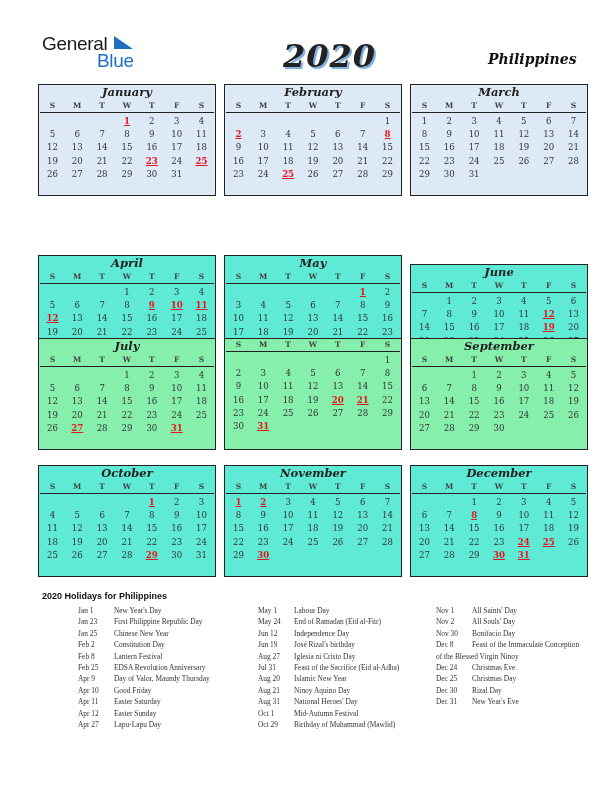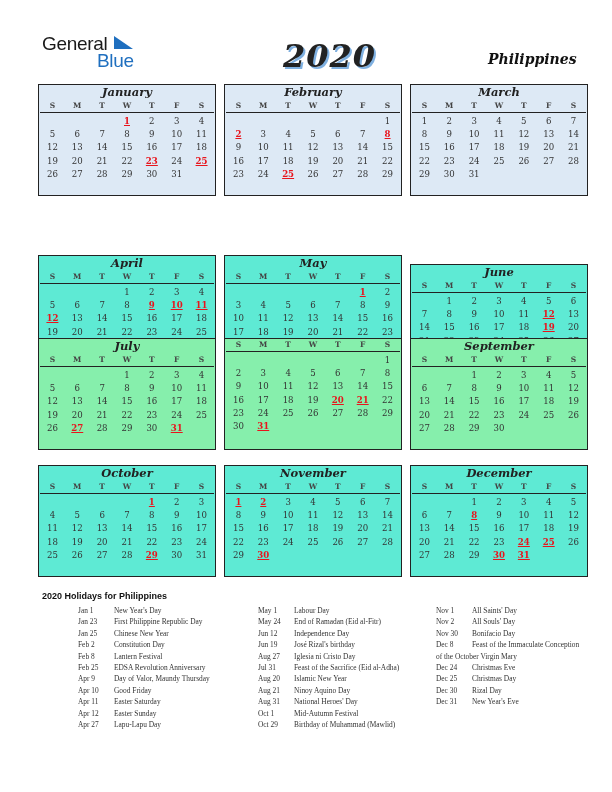--- a/index.html
+++ b/index.html
@@ -726,21 +726,21 @@
       <div class="hrow">
         <span class="d">Nov 30</span>
         <span>Bonifacio Day</span>
       </div>
       <div class="hrow">
         <span class="d">Dec 8</span>
         <span>Feast of the Immaculate Conception</span>
       </div>
       <div class="hrow cont">
         <span class="d"></span>
-        <span>of the October Virgin Mary</span>
+        <span>of the Blessed Virgin Ninoy</span>
       </div>
       <div class="hrow">
         <span class="d">Dec 24</span>
         <span>Christmas Eve</span>
       </div>
       <div class="hrow">
         <span class="d">Dec 25</span>
         <span>Christmas Day</span>
       </div>
       <div class="hrow">

